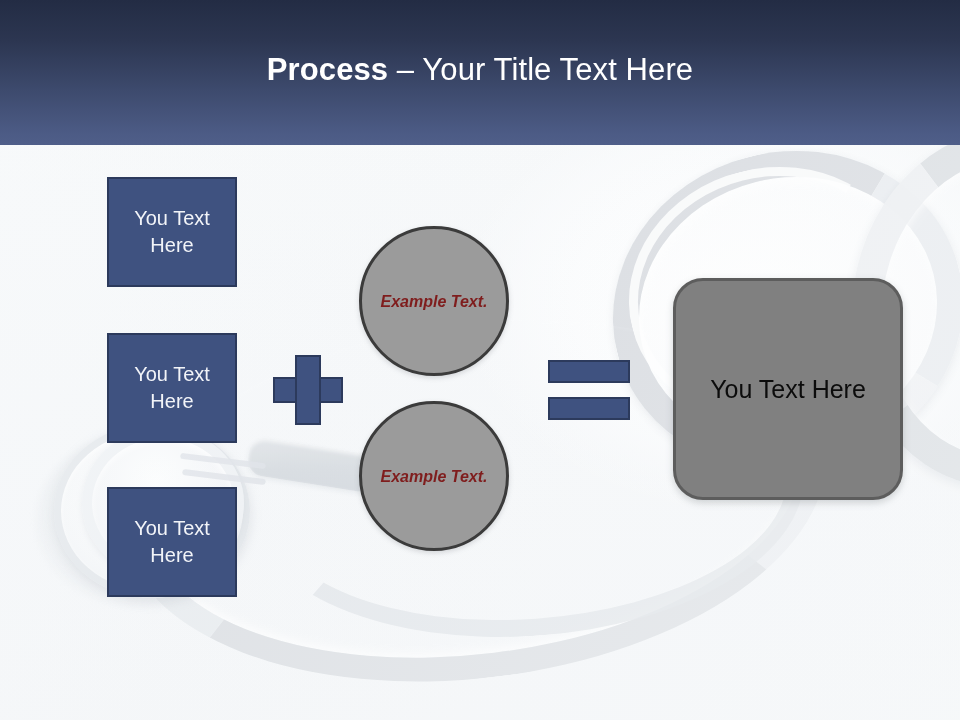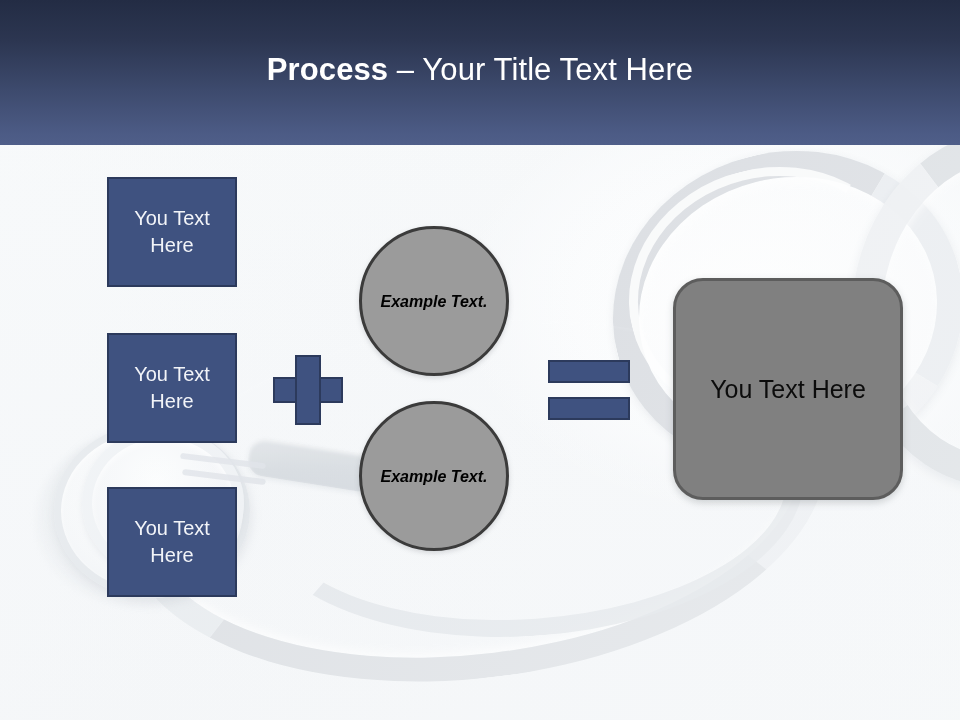--- a/index.html
+++ b/index.html
@@ -237,21 +237,21 @@
     width: 150px;
     height: 150px;
     border-radius: 50%;
     background: #9b9b9b;
     border: 3px solid #3b3b3b;
     box-sizing: border-box;
     display: flex;
     align-items: center;
     justify-content: center;
     text-align: center;
-    color: #000000;
+    color: #7f1d1d;
     font-size: 16px;
     font-weight: bold;
     font-style: italic;
     line-height: 23px;
     box-shadow: 0 2px 5px rgba(110,115,122,0.25);
   }
   .gray-circle-1 { left: 359px; top: 226px; }
   .gray-circle-2 { left: 359px; top: 401px; }
 
   

